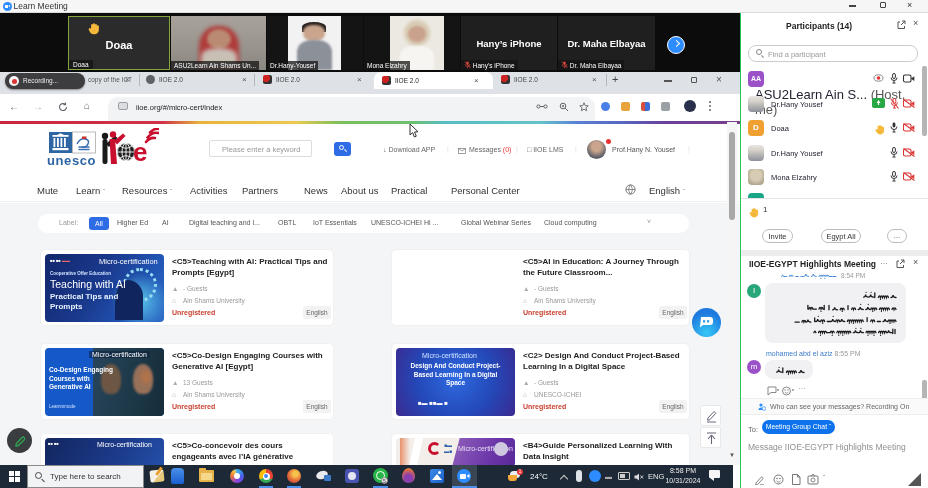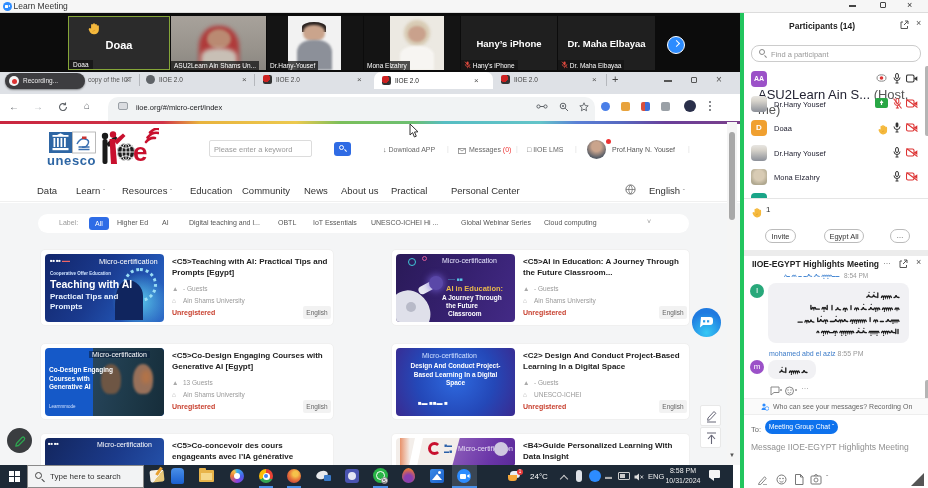--- a/index.html
+++ b/index.html
@@ -174,21 +174,21 @@
     <path d="M17 13 L26 5.5 L28.5 8 L20 16.5 Z" fill="#c8102e"></path>
     <circle cx="29" cy="24" r="9" fill="#1c1c1c"></circle>
     <path d="M20.5 24 h17 M29 15.5 v17 M23 18 q6 4.5 12 0 M23 30 q6 -4.5 12 0" stroke="#fff" stroke-width="0.9" fill="none"></path>
     <ellipse cx="29" cy="24" rx="4" ry="8.5" fill="none" stroke="#fff" stroke-width="0.9"></ellipse>
     <circle cx="29" cy="24" r="8.6" fill="none" stroke="#fff" stroke-width="0.8"></circle>
     <text x="36" y="33" font-size="26" font-weight="bold" fill="#c8102e" font-family="Liberation Sans,sans-serif">e</text>
     <path d="M49 14 q4 -5 9 -4 M50.5 9.5 q5 -6 11 -4.5 M53 4.5 q5 -5 9 -3.5" stroke="#c8102e" stroke-width="2.6" fill="none" stroke-linecap="round"></path>
   </svg>
 
   <div class="abs" style="left:209px;top:16px;width:103px;height:17px;border:1px solid #dcdcdc;border-radius:2px;background:#fff;">
-    <div class="abs" style="left:4px;top:4px;font-size:7.5px;color:#9a9a9a;">Please enter a keyword</div>
+    <div class="abs" style="left:12px;top:4px;font-size:7.5px;color:#9a9a9a;">Please enter a keyword</div>
   </div>
   <div class="abs" style="left:334px;top:18px;width:17px;height:14px;background:#2f6be4;border-radius:3px;">
     <div class="abs" style="left:5px;top:3px;width:5px;height:5px;border:1.2px solid #fff;border-radius:50%;"></div>
     <div class="abs" style="left:10px;top:8px;width:3px;height:1.2px;background:#fff;transform:rotate(45deg);"></div>
   </div>
 
   <div class="abs" style="left:383px;top:22px;font-size:7px;color:#666;">↓ Download APP</div>
   <div class="abs" style="left:447px;top:21px;font-size:7px;color:#ddd;">|</div>
   <svg class="abs" style="left:458px;top:24px;" width="8" height="6" viewBox="0 0 8 6">
         <rect x="0.5" y="0.5" width="7" height="5" fill="none" stroke="#888" stroke-width="0.8"></rect>
@@ -202,25 +202,25 @@
   <div class="abs" style="left:606px;top:15px;width:5px;height:5px;border-radius:50%;background:#e33;"></div>
   <div class="abs" style="left:612px;top:22px;font-size:7px;color:#555;">Prof.Hany N. Yousef</div>
   <div class="abs" style="left:688px;top:21px;font-size:7px;color:#ddd;">|</div>
 
   <svg class="abs" style="left:408px;top:0px;" width="12" height="14" viewBox="0 0 12 14">
         <path d="M2 0 L2 11 L4.6 8.6 L6.4 13 L8.3 12.2 L6.5 8 L10 7.8 Z" fill="#fff" stroke="#333" stroke-width="1"></path>
       </svg>
 </div>
 
 <div class="abs" style="left:0;top:178px;width:740px;height:24px;background:#fff;border-bottom:1px solid #f0f0f0;">
-  <div class="abs" style="left:37px;top:7px;font-size:9.5px;color:#333;">Data</div>
+  <div class="abs" style="left:37px;top:7px;font-size:9.5px;color:#333;">Mute</div>
   <div class="abs" style="left:76px;top:7px;font-size:9.5px;color:#333;">Learn <span style="font-size:6.5px;color:#888;">ˇ</span></div>
   <div class="abs" style="left:122px;top:7px;font-size:9.5px;color:#333;">Resources <span style="font-size:6.5px;color:#888;">ˇ</span></div>
-  <div class="abs" style="left:190px;top:7px;font-size:9.5px;color:#333;">Education</div>
-  <div class="abs" style="left:242px;top:7px;font-size:9.5px;color:#333;">Community</div>
+  <div class="abs" style="left:190px;top:7px;font-size:9.5px;color:#333;">Activities</div>
+  <div class="abs" style="left:242px;top:7px;font-size:9.5px;color:#333;">Partners</div>
   <div class="abs" style="left:304px;top:7px;font-size:9.5px;color:#333;">News</div>
   <div class="abs" style="left:341px;top:7px;font-size:9.5px;color:#333;">About us</div>
   <div class="abs" style="left:391px;top:7px;font-size:9.5px;color:#333;">Practical</div>
   <div class="abs" style="left:440px;top:7px;font-size:9.5px;color:#333;padding-left:11px;">Personal Center</div>
   <svg class="abs" style="left:625px;top:6px;" width="11" height="11" viewBox="0 0 11 11">
         <circle cx="5.5" cy="5.5" r="4.6" fill="none" stroke="#666" stroke-width="0.9"></circle>
         <path d="M1 5.5 h9 M5.5 1 a6.5 6.5 0 0 1 0 9 M5.5 1 a6.5 6.5 0 0 0 0 9" fill="none" stroke="#666" stroke-width="0.7"></path>
       </svg>
   <div class="abs" style="left:649px;top:7px;font-size:9.5px;color:#333;">English <span style="font-size:6.5px;color:#888;">ˇ</span></div>
 </div>
@@ -243,48 +243,34 @@
 </div>
 
 <div class="abs" style="left:40px;top:249px;width:294px;height:77px;background:#fff;border-radius:5px;border:1px solid #f0f0f0;">
   <div class="abs" style="left:4px;top:4px;width:119px;height:68px;border-radius:4px;overflow:hidden;background:linear-gradient(120deg,#12266b 0%,#1a3a8e 45%,#2255b4 75%,#2e6cc8 100%);">
     <div class="abs" style="left:62px;top:14px;width:66px;height:66px;background:radial-gradient(circle,#58c4ea 0%,rgba(42,99,196,0) 60%);"></div>
     <div class="abs" style="left:78px;top:14px;width:34px;height:34px;border-radius:50%;border:3px dotted #9adef5;"></div>
     <div class="abs" style="left:70px;top:26px;width:28px;height:40px;background:#10255e;border-radius:45% 55% 0 0/60% 40% 0 0;"></div>
     <div class="abs" style="left:5px;top:4px;font-size:4px;color:#fff;">■■ ■■ <span style="color:#e66;">▬▬</span></div>
     <div class="abs" style="left:54px;top:3px;font-size:7.5px;color:#fff;">Micro-certification</div>
     <div class="abs" style="left:5px;top:17px;font-size:4.5px;font-weight:bold;color:#cfe3ff;">Cooperative Offer Education</div>
-    <div class="abs" style="left:5px;top:24px;font-size:10.5px;font-weight:bold;color:#fff;">Teaching with AI</div>
+    <div class="abs" style="left:5px;top:24px;font-size:10.5px;font-weight:normal;color:#fff;">Teaching with AI</div>
     <div class="abs" style="left:5px;top:38px;font-size:8px;font-weight:bold;color:#e8f2ff;">Practical Tips and</div>
     <div class="abs" style="left:5px;top:48px;font-size:8px;font-weight:bold;color:#e8f2ff;">Prompts</div>
   </div>
   <div class="abs" style="left:131px;top:6px;width:158px;font-size:8px;font-weight:bold;color:#222;line-height:11px;">&lt;C5&gt;Teaching with AI: Practical Tips and Prompts [Egypt]</div>
   <div class="abs" style="left:131px;top:35px;font-size:6.5px;color:#aaa;">▲</div>
   <div class="abs" style="left:142px;top:35px;font-size:6.5px;color:#999;">- Guests</div>
   <div class="abs" style="left:131px;top:47px;font-size:6.5px;color:#aaa;">⌂</div>
   <div class="abs" style="left:142px;top:47px;font-size:6.5px;color:#999;">Ain Shams University</div>
   <div class="abs" style="left:131px;top:59px;font-size:7px;font-weight:bold;color:#c8402f;">Unregistered</div>
   <div class="abs" style="left:262px;top:56px;width:28px;height:13px;background:#f2f2f2;border-radius:2px;font-size:6.5px;color:#666;text-align:center;line-height:13px;">English</div>
 </div>
 
 <div class="abs" style="left:391px;top:249px;width:299px;height:77px;background:#fff;border-radius:5px;border:1px solid #f0f0f0;">
-  <div class="abs" style="left:4px;top:4px;width:119px;height:68px;border-radius:4px;overflow:hidden;background:linear-gradient(115deg,#2a1a58 0%,#35206e 50%,#432a86 100%);">
-    <div class="abs" style="left:-8px;top:38px;width:44px;height:40px;background:#dfe0ea;border-radius:45% 55% 8% 8%;transform:rotate(38deg);"></div>
-    <div class="abs" style="left:22px;top:30px;width:17px;height:8px;background:#e8e9f2;border-radius:4px;transform:rotate(-28deg);"></div>
-    <div class="abs" style="left:10px;top:48px;width:10px;height:10px;border-radius:50%;background:#b8bac8;"></div>
-    <div class="abs" style="left:33px;top:22px;width:14px;height:14px;border-radius:50%;background:#5a48a8;box-shadow:0 0 6px 2px rgba(120,100,220,.6);"></div>
-    <div class="abs" style="left:12px;top:4px;width:8px;height:8px;border:1.5px solid #40c8d8;border-radius:50%;"></div>
-    <div class="abs" style="left:26px;top:2px;width:5px;height:5px;border:1.2px solid #d85a9a;border-radius:50%;"></div>
-    <div class="abs" style="left:46px;top:3px;font-size:7px;color:#e8e8ff;">Micro-certification</div>
-    <div class="abs" style="left:52px;top:22px;font-size:5px;color:#58c8e8;">── ■■</div>
-    <div class="abs" style="left:50px;top:30px;font-size:7.5px;font-weight:bold;color:#e8b84b;">AI in Education:</div>
-    <div class="abs" style="left:46px;top:40px;font-size:6.5px;font-weight:bold;color:#fff;">A Journey Through</div>
-    <div class="abs" style="left:50px;top:48px;font-size:6.5px;font-weight:bold;color:#fff;">the Future</div>
-    <div class="abs" style="left:52px;top:56px;font-size:6.5px;font-weight:bold;color:#fff;">Classroom</div>
-  </div>
   <div class="abs" style="left:131px;top:6px;width:162px;font-size:8px;font-weight:bold;color:#222;line-height:11px;">&lt;C5&gt;AI in Education: A Journey Through the Future Classroom...</div>
   <div class="abs" style="left:131px;top:35px;font-size:6.5px;color:#aaa;">▲</div>
   <div class="abs" style="left:142px;top:35px;font-size:6.5px;color:#999;">- Guests</div>
   <div class="abs" style="left:131px;top:47px;font-size:6.5px;color:#aaa;">⌂</div>
   <div class="abs" style="left:142px;top:47px;font-size:6.5px;color:#999;">Ain Shams University</div>
   <div class="abs" style="left:131px;top:59px;font-size:7px;font-weight:bold;color:#c8402f;">Unregistered</div>
   <div class="abs" style="left:267px;top:56px;width:28px;height:13px;background:#f2f2f2;border-radius:2px;font-size:6.5px;color:#666;text-align:center;line-height:13px;">English</div>
 </div>
 
 <div class="abs" style="left:40px;top:343px;width:294px;height:77px;background:#fff;border-radius:5px;border:1px solid #f0f0f0;">
@@ -447,21 +433,21 @@
       </svg>
   <div class="abs" style="left:648px;top:7px;font-size:7.5px;color:#eee;">ENG</div>
   <div class="abs" style="left:660px;top:2px;width:46px;text-align:center;font-size:7px;color:#eee;">8:58 PM</div>
   <div class="abs" style="left:660px;top:12px;width:46px;text-align:center;font-size:7px;color:#eee;">10/31/2024</div>
   <div class="abs" style="left:709px;top:5px;width:12px;height:11px;">
         <div class="abs" style="left:0;top:0;width:11px;height:8px;background:#f5f5f5;border-radius:1px;"></div>
         <div class="abs" style="left:1px;top:8px;width:0;height:0;border-left:4px solid transparent;border-top:3px solid #f5f5f5;"></div>
       </div>
 </div>
 
-<div class="abs" style="left:740px;top:13px;width:184px;height:475px;background:#fff;border-left:4px solid #22c55e;">
+<div class="abs" style="left:740px;top:13px;width:184px;height:475px;background:#fff;border-left:1px solid #22c55e;">
 
   <div class="abs" style="left:45px;top:8px;font-size:8.5px;font-weight:bold;color:#222;">Participants (14)</div>
   <svg class="abs" style="left:155px;top:7px;" width="10" height="10" viewBox="0 0 10 10">
         <path d="M4 2 H2 V8.5 H8.5 V6 M6 1 H9 V4 M9 1 L5 5" stroke="#555" stroke-width="1" fill="none"></path>
       </svg>
   <div class="abs" style="left:172px;top:5px;font-size:9px;color:#555;">×</div>
 
   <div class="abs" style="left:7px;top:32px;width:170px;height:17px;border:1px solid #ccc;border-radius:8px;">
     <div class="abs" style="left:7px;top:3px;width:6px;height:6px;border:1.1px solid #888;border-radius:50%;"></div>
     <div class="abs" style="left:12px;top:10px;width:3px;height:1.1px;background:#888;transform:rotate(45deg);"></div>

